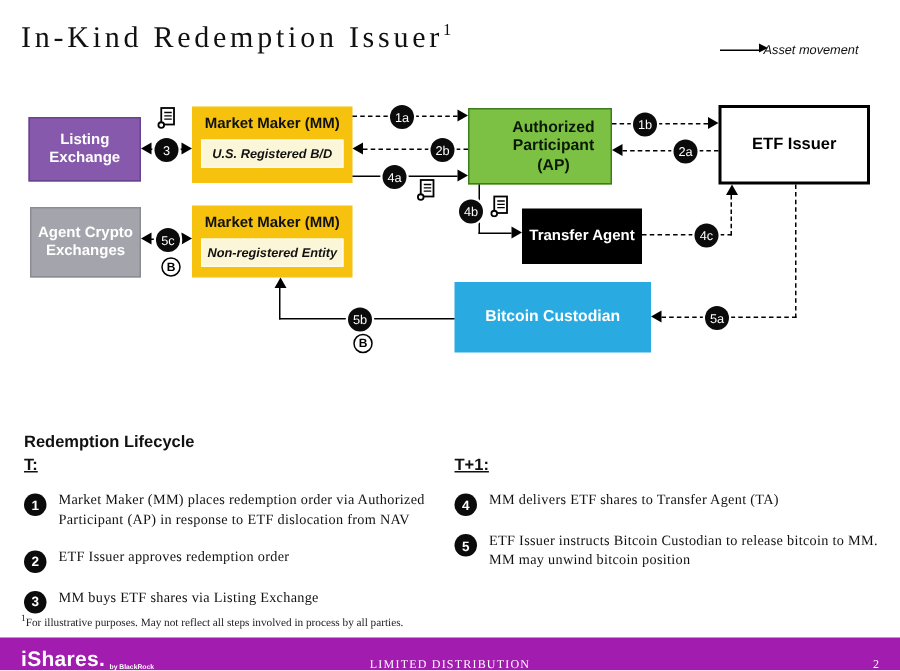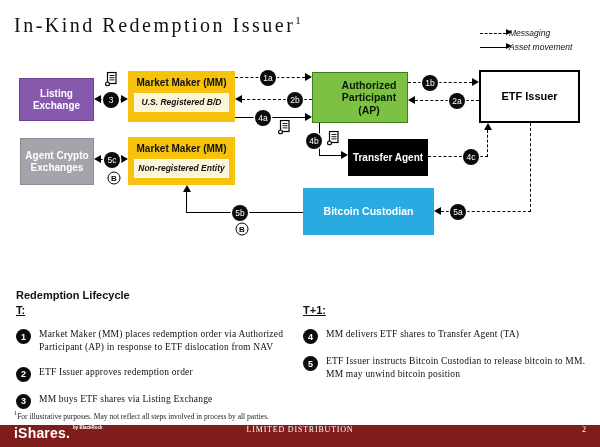--- a/index.html
+++ b/index.html
@@ -57,43 +57,39 @@
   .lc-col { position:absolute; font-family:"Liberation Serif", serif; font-size:9.5px; color:#111; }
   .lc-item { display:flex; margin-bottom:11px; align-items:flex-start; }
   .lc-num { flex:0 0 15px; width:15px; height:15px; border-radius:50%; background:#0b0b0b; color:#fff;
             font-family:"Liberation Sans", sans-serif; font-size:9px; font-weight:bold;
             display:flex; align-items:center; justify-content:center; margin-right:8px; margin-top:1px; }
   .lc-text { line-height:1.4; letter-spacing:0.2px; }
 
   
   .footnote { position:absolute; left:14px; top:409px; font-family:"Liberation Serif", serif;
               font-size:7.5px; color:#222; }
-  .footerbar { position:absolute; left:0; top:425px; width:600px; height:22px; background:#7f1d1d;
-               color:#fff; display:flex; align-items:flex-start; }
+  .footerbar { position:absolute; left:0; top:425px; width:600px; height:22px; background:#a21caf;
+               color:#fff; display:flex; align-items:flex-end; }
   .brand { margin-left:14px; font-size:14px; font-weight:bold; letter-spacing:0.2px; }
   .brand-sub { font-size:4.5px; font-weight:bold; margin-left:3px; }
   .footer-center { position:absolute; left:0; right:0; text-align:center;
                    font-family:"Liberation Serif", serif; font-size:8px; letter-spacing:0.8px; }
   .footer-page { position:absolute; right:14px; font-size:8px; font-family:"Liberation Serif", serif; }
 </style>
 </head>
 <body>
 
 <div class="slide">
 
   <div class="title">
     <span>In-Kind Redemption Issuer</span><sup>1</sup>
   </div>
 
   <div class="legend">
     <div class="legend-row">
-      <span class="leg-line dashed"></span>
-      <span>Messaging</span>
-    </div>
-    <div class="legend-row">
       <span class="leg-line"></span>
       <span>Asset movement</span>
     </div>
   </div>
 
   <div class="box listing" style="left:19px;top:78px;width:75px;height:43px;">Listing Exchange</div>
   <div class="box spot" style="left:20px;top:138px;width:74px;height:47px;">Agent Crypto Exchanges</div>
 
   <div class="box mm" style="left:128px;top:71px;width:107px;height:51px;">
     <span>Market Maker (MM)</span>
@@ -149,21 +145,21 @@
   <div class="ah u" style="left:183px;top:185px;"></div>
 
   <div class="step" style="left:111px;top:100px;">3</div>
   <div class="step" style="left:268px;top:78px;">1a</div>
   <div class="step" style="left:295px;top:100px;">2b</div>
   <div class="step" style="left:263px;top:118px;">4a</div>
   <div class="step" style="left:430px;top:83px;">1b</div>
   <div class="step" style="left:457px;top:101px;">2a</div>
   <div class="step" style="left:314px;top:141px;">4b</div>
   <div class="step" style="left:471px;top:157px;">4c</div>
-  <div class="step" style="left:458px;top:212px;">5a</div>
+  <div class="step" style="left:478px;top:212px;">5a</div>
   <div class="step" style="left:240px;top:213px;">5b</div>
   <div class="step" style="left:112px;top:160px;">5c</div>
 
   <div class="bcoin" style="left:114px;top:178px;">B</div>
   <div class="bcoin" style="left:242px;top:229px;">B</div>
 
   <div class="scroll" style="left:111px;top:81px;">
     <svg width="13" height="15" viewBox="0 0 13 15">
         <rect x="3" y="1" width="8.5" height="11" fill="#fff" stroke="#000" stroke-width="1.2"></rect>
         <line x1="5" y1="4" x2="10" y2="4" stroke="#000" stroke-width="0.9"></line>

